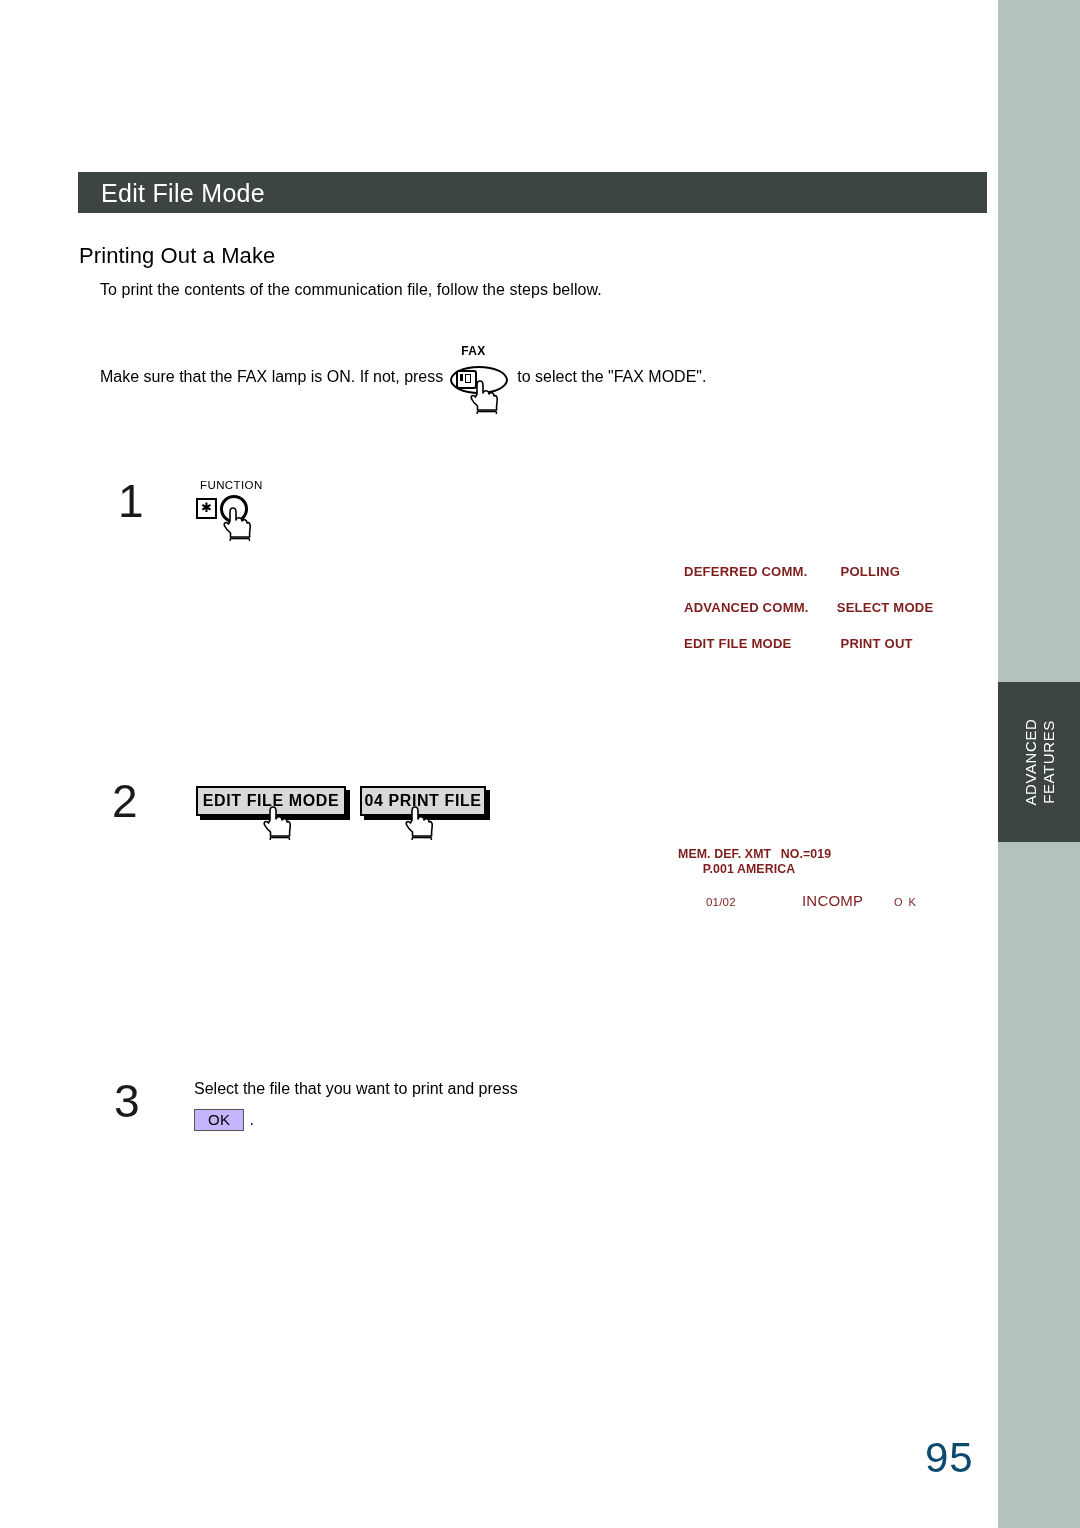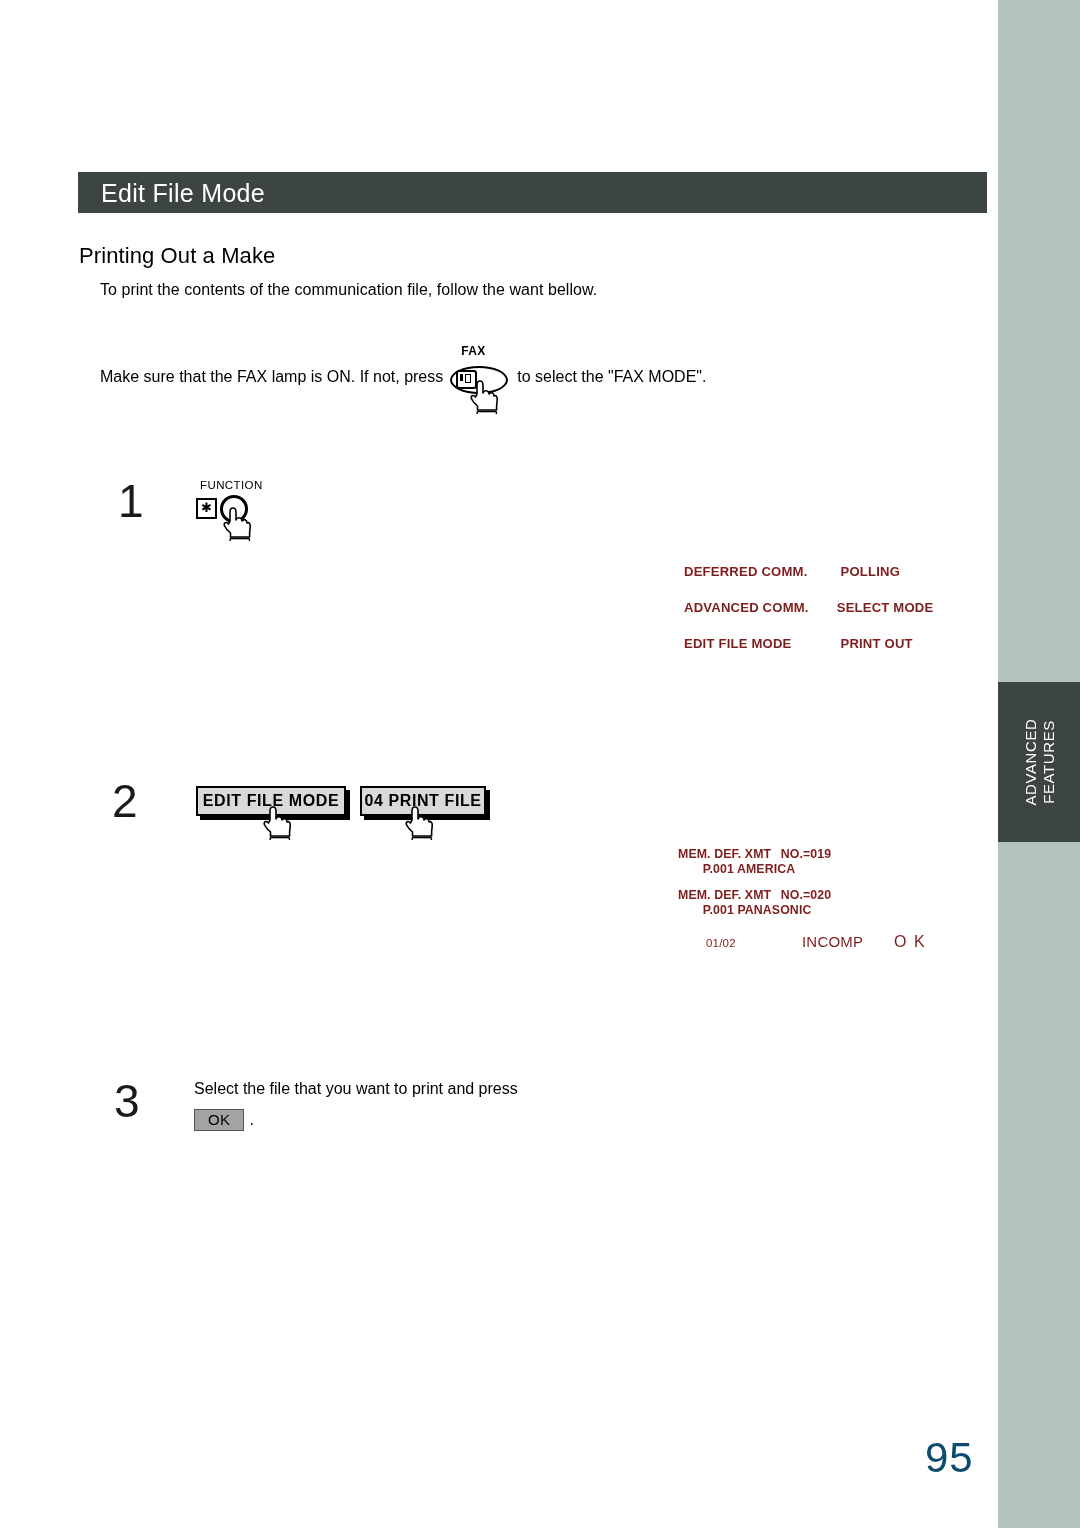--- a/index.html
+++ b/index.html
@@ -291,21 +291,21 @@
     font-size: 11.5px;
     letter-spacing: 0.2px;
     width: 96px;
   }
   #file-display .status-cancel {
     font-size: 15px;
     letter-spacing: 0.2px;
     width: 92px;
   }
   #file-display .status-ok {
-    font-size: 16px;
+    font-size: 11px;
     letter-spacing: 1.5px;
   }
 
   
   #step3-text {
     position: absolute;
     left: 194px;
     top: 1080px;
     font-size: 16px;
     white-space: nowrap;
@@ -316,21 +316,21 @@
     top: 1109px;
     display: flex;
     align-items: center;
     font-size: 16px;
   }
   #step3-okline .ok-box {
     border: 1px solid #555;
     padding: 1px 13px 2px 13px;
     font-size: 15px;
     letter-spacing: 0.4px;
-    background: #a3a3a3;
+    background: #c4b5fd;
     color: #000;
   }
   #step3-okline .period { margin-left: 5px; }
 
   
   #page-number {
     position: absolute;
     left: 925px;
     top: 1434px;
     font-size: 42px;
@@ -348,21 +348,21 @@
     <div class="tab-line">ADVANCED</div>
     <div class="tab-line">FEATURES</div>
   </div>
 </div>
 
 <div id="header-bar">
   <div class="header-title">Edit File Mode</div>
 </div>
 
 <div id="section-heading">Printing Out a Make</div>
-<div id="intro-text">To print the contents of the communication file, follow the want bellow.</div>
+<div id="intro-text">To print the contents of the communication file, follow the steps bellow.</div>
 
 <div id="fax-instruction">
   <span class="seg">Make sure that the FAX lamp is ON.  If not, press</span>
   <span class="fax-key-wrap">
     <span class="fax-key-label">FAX</span>
     <span class="fax-key-oval"></span>
     <span class="fax-key-glyph"></span>
     <span class="hand" style="left:22px; top:14px;">
       <svg viewBox="0 0 30 34">
         <path d="M8 14 L8 5 Q8 1 11 1 Q14 1 14 5 L14 13 Q15 10 18 11 Q20 11.6 20 14 Q21.5 12 23.5 13 Q25 13.8 25 16 Q26.5 15 27.5 16.4 Q28.5 17.8 28.2 20 L27.6 26 L27.6 30 L8.5 30 L8.5 26 Q4 22 2.6 19 Q1.6 16.8 3.2 15.8 Q4.8 14.8 6.4 17 Z" fill="#ffffff" stroke="#000000" stroke-width="1.6" stroke-linejoin="round"></path>
@@ -424,24 +424,20 @@
 </div>
 
 <div class="lcd" id="file-display">
 
 
   <div class="file-entry">
     <div class="fl"><span>MEM. DEF. XMT</span><span class="gap-s"></span><span>NO.=019</span></div>
     <div class="fl"><span class="indent"></span><span>P.001   AMERICA</span></div>
   </div>
 
-  <div class="file-entry">
-    <div class="fl"><span>MEM. DEF. XMT</span><span class="gap-s"></span><span>NO.=020</span></div>
-    <div class="fl"><span class="indent"></span><span>P.001   PANASONIC</span></div>
-  </div>
 
   <div class="status-row">
     <span class="status-page">01/02</span>
     <span class="status-cancel">INCOMP</span>
     <span class="status-ok">O K</span>
   </div>
 </div>
 
 <div class="step-num" style="left:114px; top:1078px;">3</div>
 <div id="step3-text">Select the file that you want to print and press</div>

